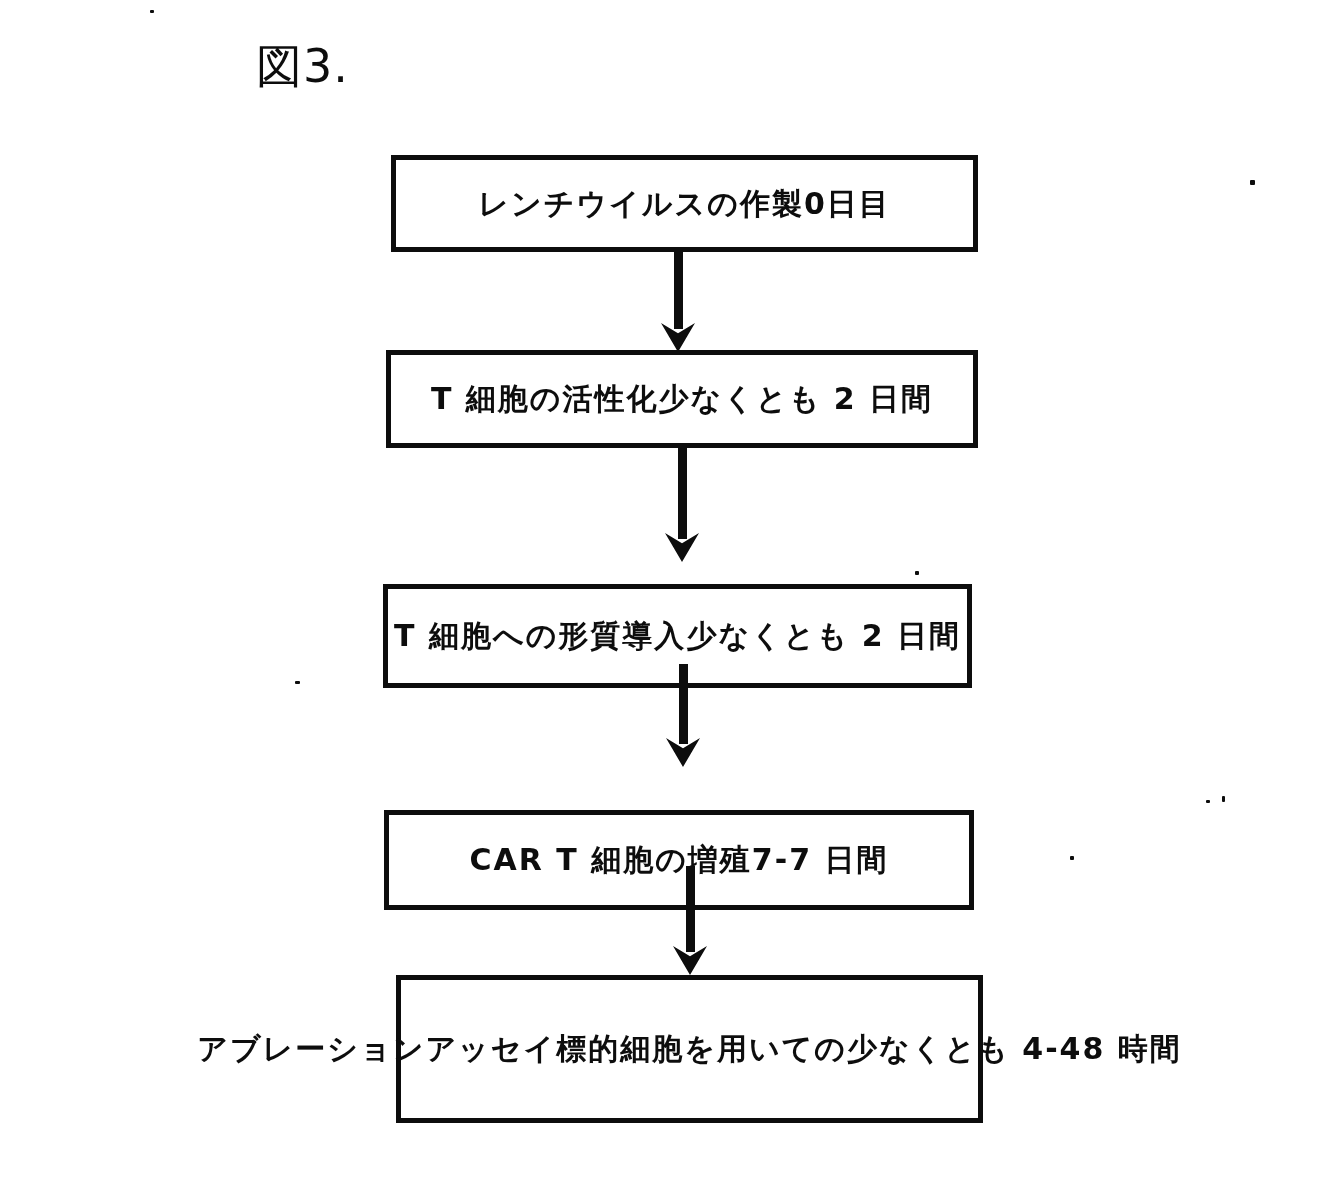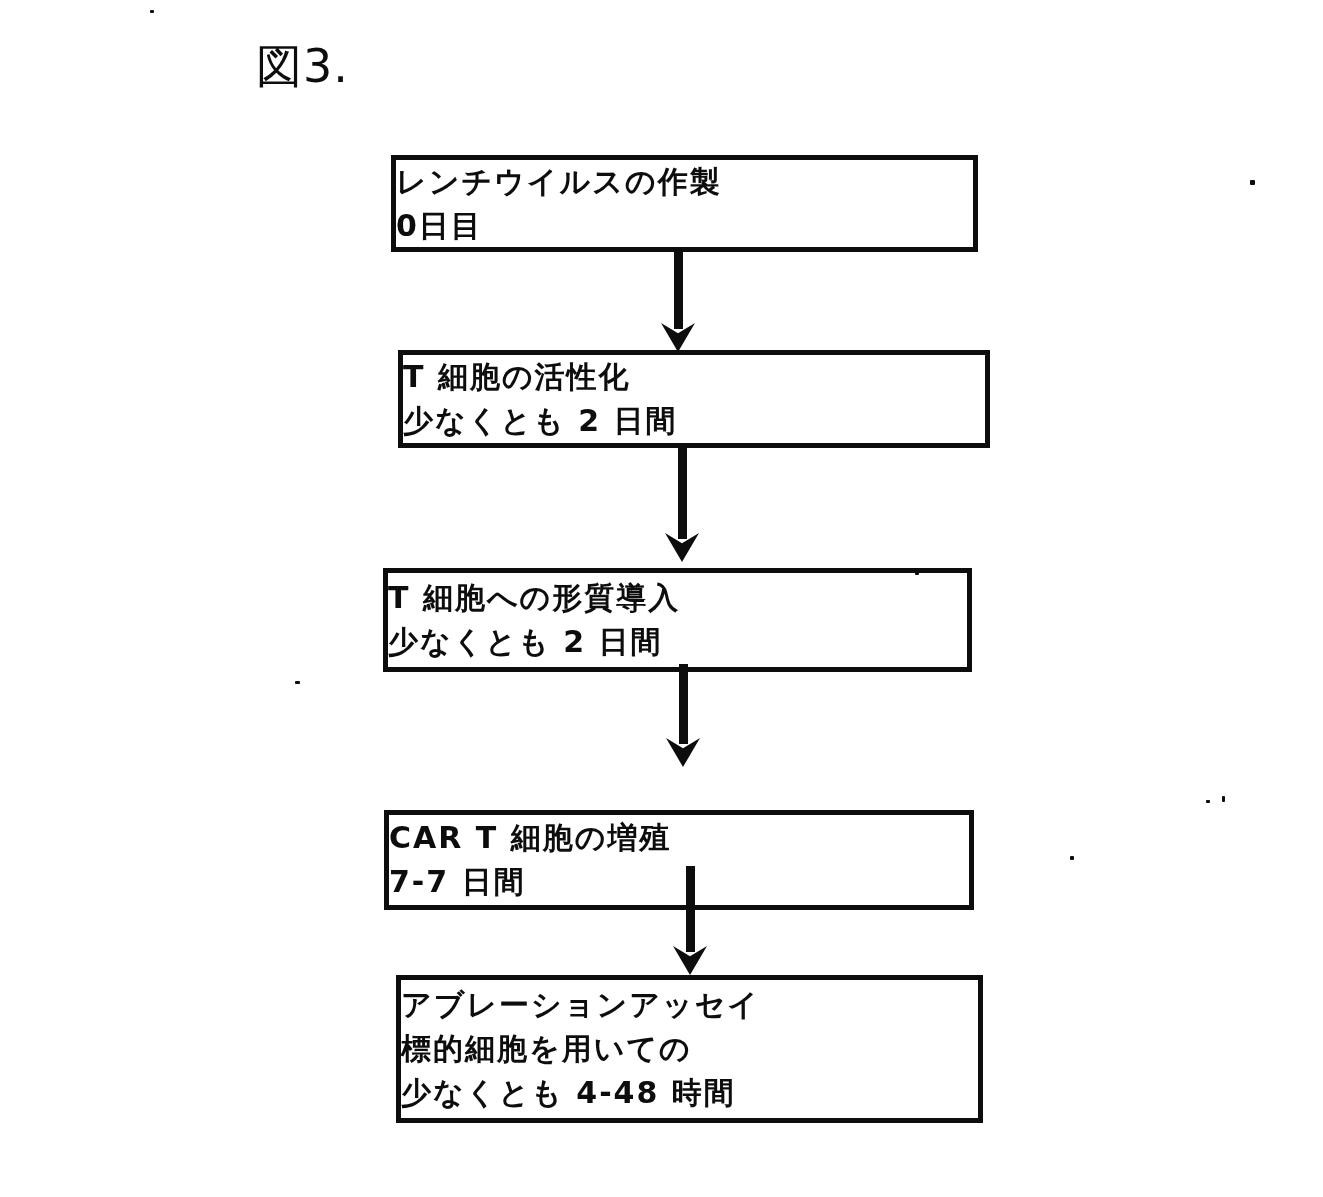--- a/index.html
+++ b/index.html
@@ -15,35 +15,35 @@
     -webkit-font-smoothing:none;
   }
   .figure-title{
     position:absolute;left:256px;top:36px;
     font-size:46px;font-weight:normal;letter-spacing:1px;
   }
   .flow-box{
     position:absolute;
     border:5px solid var(--ink);
     background:var(--paper);
-    display:flex;flex-direction:column;justify-content:center;align-items:flex-start;
+    display:flex;flex-direction:row;justify-content:center;align-items:center;
     text-align:center;
     font-weight:bold;
     font-size:30px;
     letter-spacing:2px;
     line-height:44px;
   }
   .flow-box .line{display:block;white-space:nowrap;}
   .flow-box .line.underlined{
     text-decoration-thickness:3px;
     text-underline-offset:6px;
   }
   #box-1{left:391px;top:155px;width:577px;height:87px;}
-  #box-2{left:386px;top:350px;width:582px;height:88px;margin-left:12px;}
-  #box-3{left:383px;top:568px;width:579px;height:94px;}
+  #box-2{left:386px;top:350px;width:582px;height:88px;}
+  #box-3{left:383px;top:584px;width:579px;height:94px;}
   #box-4{left:384px;top:766px;width:580px;height:90px;margin-top:44px;}
   #box-5{left:396px;top:975px;width:577px;height:138px;}
   .arrow{
     position:absolute;width:34px;
     display:flex;flex-direction:column;align-items:center;
   }
   .arrow .shaft{width:9px;flex:1 1 auto;background:var(--ink);}
   .arrow .head{
     width:34px;height:29px;flex:0 0 auto;background:var(--ink);
     clip-path:polygon(0 0, 50% 35%, 100% 0, 50% 100%);

